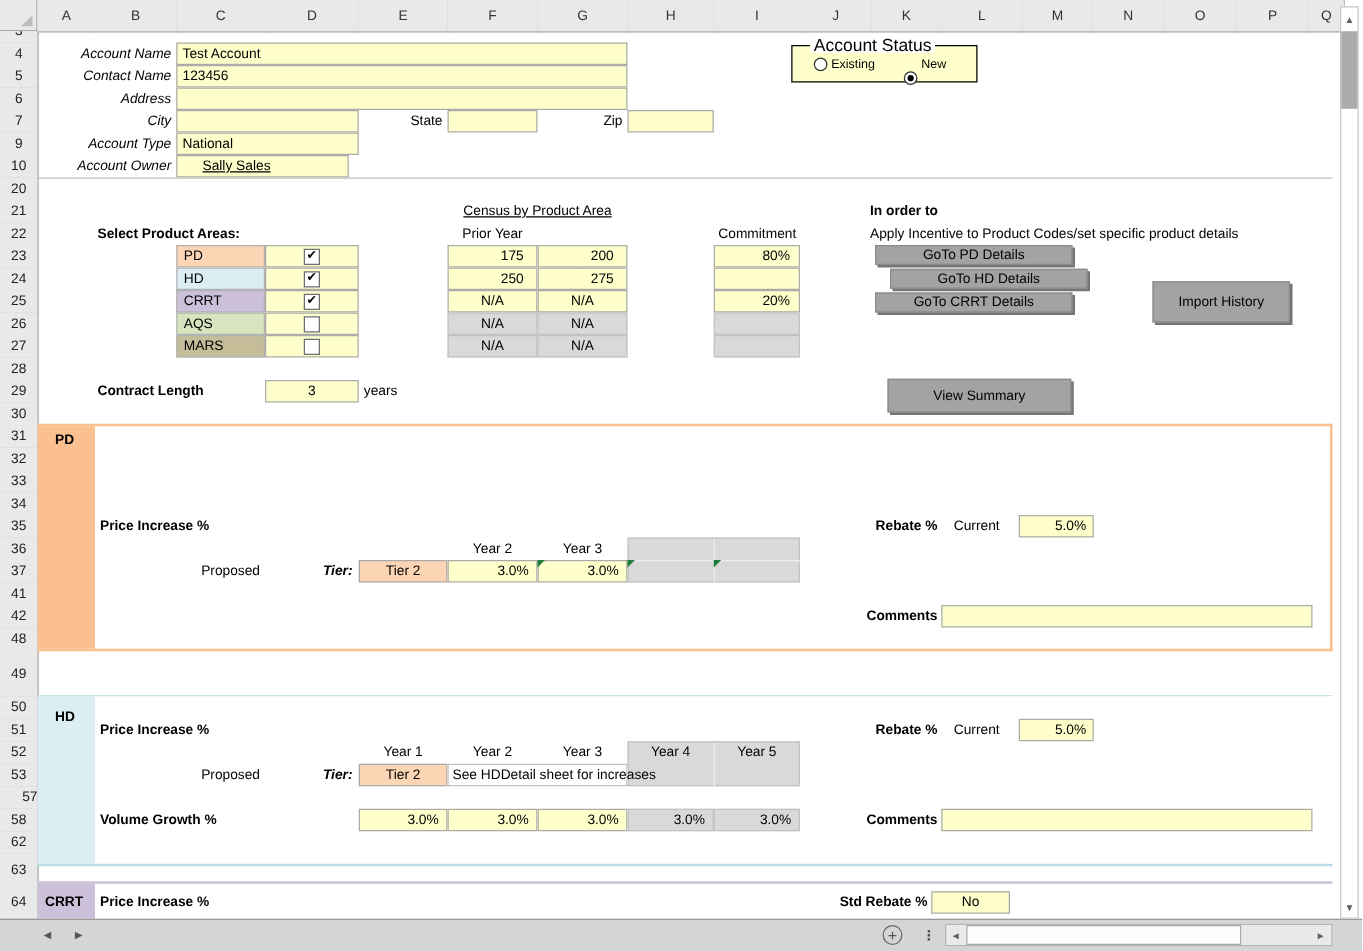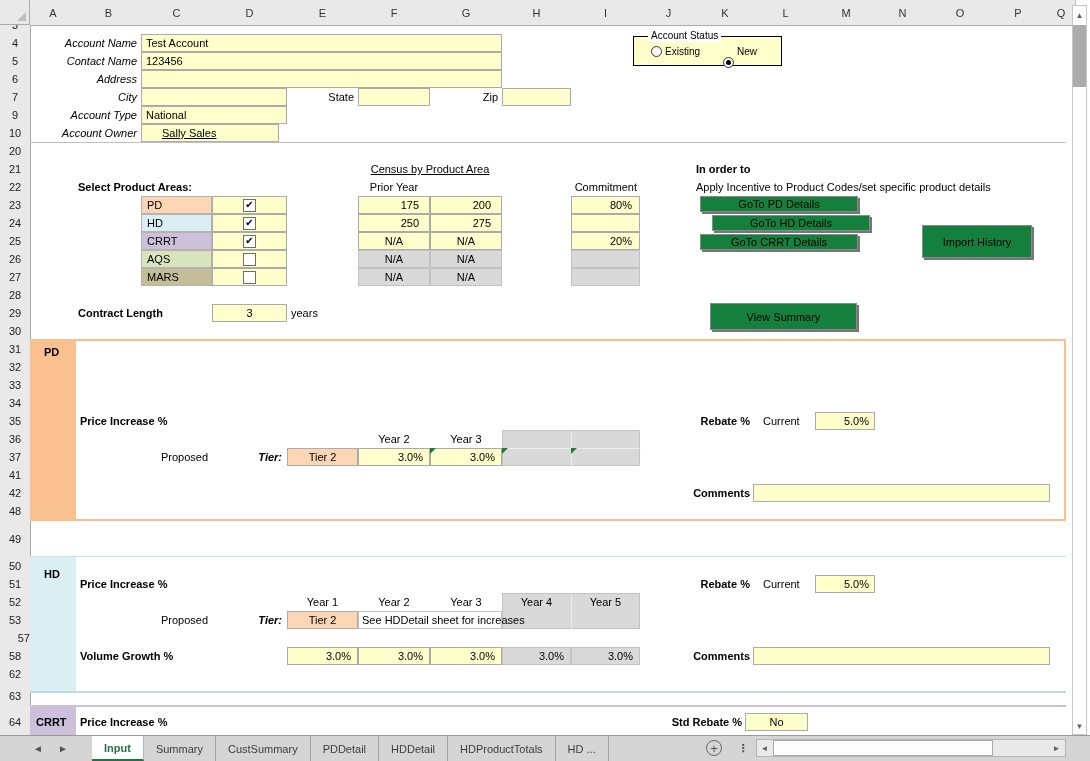--- a/index.html
+++ b/index.html
@@ -13,21 +13,21 @@
   .italic{font-style:italic;}
   .underline{text-decoration:underline;}
   .cell{position:absolute;display:flex;align-items:center;box-sizing:border-box;overflow:hidden;}
   .yellow{background:#FFFFCC;border:1px solid #ABABAB;}
   .graycell{background:#D9D9D9;border:1px solid #C2C2C2;}
   .colhdr{position:absolute;top:0;height:25px;display:flex;align-items:center;justify-content:center;
           background:#E9E9E9;border-right:1px solid #C3C3C3;border-bottom:1px solid #ABABAB;color:#333;}
   .rowhdr{position:absolute;left:0;width:30px;display:flex;align-items:center;justify-content:center;
           background:#E9E9E9;border-bottom:1px solid #C3C3C3;border-right:1px solid #ABABAB;color:#222;}
   .btn3d{position:absolute;display:flex;align-items:center;justify-content:center;box-sizing:border-box;
-         background:#15803d;border:1px solid #8A8A8A;box-shadow:2px 2px 0 #757575;color:#000;}
+         background:#a3a3a3;border:1px solid #8A8A8A;box-shadow:2px 2px 0 #757575;color:#000;}
   .checkbox{width:13px;height:13px;background:#fff;border:1px solid #6E6E6E;display:flex;align-items:center;
             justify-content:center;font-size:10px;font-weight:bold;line-height:1;box-sizing:border-box;}
   .radio{width:11px;height:11px;border:1px solid #333;border-radius:50%;background:#fff;position:relative;box-sizing:border-box;}
   .radio.sel::after{content:"";position:absolute;left:2px;top:2px;right:2px;bottom:2px;background:#000;border-radius:50%;}
   .tri{position:absolute;width:0;height:0;border-top:6px solid #1E7B3C;border-right:6px solid transparent;z-index:5;}
   .tabbar{position:absolute;left:0;top:735px;width:1090px;height:26px;background:#D5D5D5;border-top:1px solid #999;}
   .tabs{position:absolute;left:92px;top:736px;height:25px;display:flex;align-items:stretch;}
   .tab{display:flex;align-items:center;padding:0 12px;color:#3c3c3c;border-right:1px solid #A3A3A3;cursor:default;}
   .tab.active{background:#fff;color:#217346;font-weight:bold;border-right:1px solid #B5B5B5;
               border-bottom:2px solid #217346;}
@@ -214,21 +214,21 @@
   <div class="cell yellow" style="left:141px;top:106px;width:146px;height:18px;padding-left:4px;">
     <span>National</span>
     </div>
 
   <div class="lbl right italic" style="left:20px;top:124px;width:117px;height:18px;">Account Owner</div>
   <div class="cell yellow" style="left:141px;top:124px;width:138px;height:18px;padding-left:20px;text-decoration:underline;">
     <span>Sally Sales</span>
     </div>
 
   <div class="abs" style="left:633px;top:36px;width:149px;height:30px;background:#FFFFCC;border:1px solid #000;"></div>
-  <div class="lbl" style="left:648px;top:29px;height:13px;background:#fff;padding:0 3px;font-size:10px;">Account Status</div>
+  <div class="lbl" style="left:648px;top:29px;height:13px;background:#fff;padding:0 3px;font-size:14px;">Account Status</div>
   <div class="abs radio" style="left:651px;top:46px;"></div>
   <div class="lbl" style="left:665px;top:43px;height:16px;font-size:10px;">Existing</div>
   <div class="abs radio sel" style="left:723px;top:46px;"></div>
   <div class="lbl" style="left:737px;top:43px;height:16px;font-size:10px;">New</div>
 
   <div class="lbl bold" style="left:78px;top:178px;height:18px;">Select Product Areas:</div>
   <div class="lbl center underline" style="left:358px;top:160px;width:144px;height:18px;">Census by Product Area</div>
   <div class="lbl center" style="left:358px;top:178px;width:72px;height:18px;">Prior Year</div>
   <div class="lbl center" style="left:430px;top:178px;width:72px;height:18px;margin-top:29px;">Projected</div>
   <div class="lbl right" style="left:560px;top:178px;width:77px;height:18px;">Commitment</div>
@@ -367,29 +367,20 @@
   <div class="lbl bold" style="left:36px;top:713px;height:18px;">CRRT</div>
   <div class="lbl bold" style="left:80px;top:713px;height:18px;">Price Increase %</div>
   <div class="lbl right bold" style="left:640px;top:713px;width:102px;height:18px;">Std Rebate %</div>
   <div class="cell yellow center" style="left:745px;top:713px;width:63px;height:18px;">
     <span>No</span>
     </div>
 
   <div class="tabbar"></div>
   <div class="navarrow" style="left:33px;">◄</div>
   <div class="navarrow" style="left:58px;">►</div>
-  <div class="tabs" id="sheet-tabs">
-      <div class="tab active">Input</div>
-      <div class="tab">Summary</div>
-      <div class="tab">CustSummary</div>
-      <div class="tab">PDDetail</div>
-      <div class="tab">HDDetail</div>
-      <div class="tab">HDProductTotals</div>
-      <div class="tab">HD ...</div>
-    </div>
   <div class="abs" style="left:706px;top:740px;width:16px;height:16px;border:1px solid #666;border-radius:50%;display:flex;align-items:center;justify-content:center;color:#555;font-size:13px;line-height:1;">+</div>
   <div class="abs" style="left:738px;top:738px;width:10px;height:20px;display:flex;align-items:center;justify-content:center;color:#555;font-weight:bold;">⋮</div>
 
   <div class="abs" style="left:756px;top:739px;width:310px;height:18px;background:#E9E9E9;border:1px solid #B5B5B5;"></div>
   <div class="scrollpart" style="left:757px;top:740px;width:15px;height:16px;">◄</div>
   <div class="abs" style="left:773px;top:740px;width:220px;height:16px;background:#FDFDFD;border:1px solid #ABABAB;"></div>
   <div class="scrollpart" style="left:1049px;top:740px;width:15px;height:16px;">►</div>
 
   <div class="abs" style="left:1072px;top:5px;width:15px;height:730px;background:#FFF;border:1px solid #C6C6C6;"></div>
   <div class="scrollpart" style="left:1073px;top:7px;width:13px;height:16px;">▲</div>

